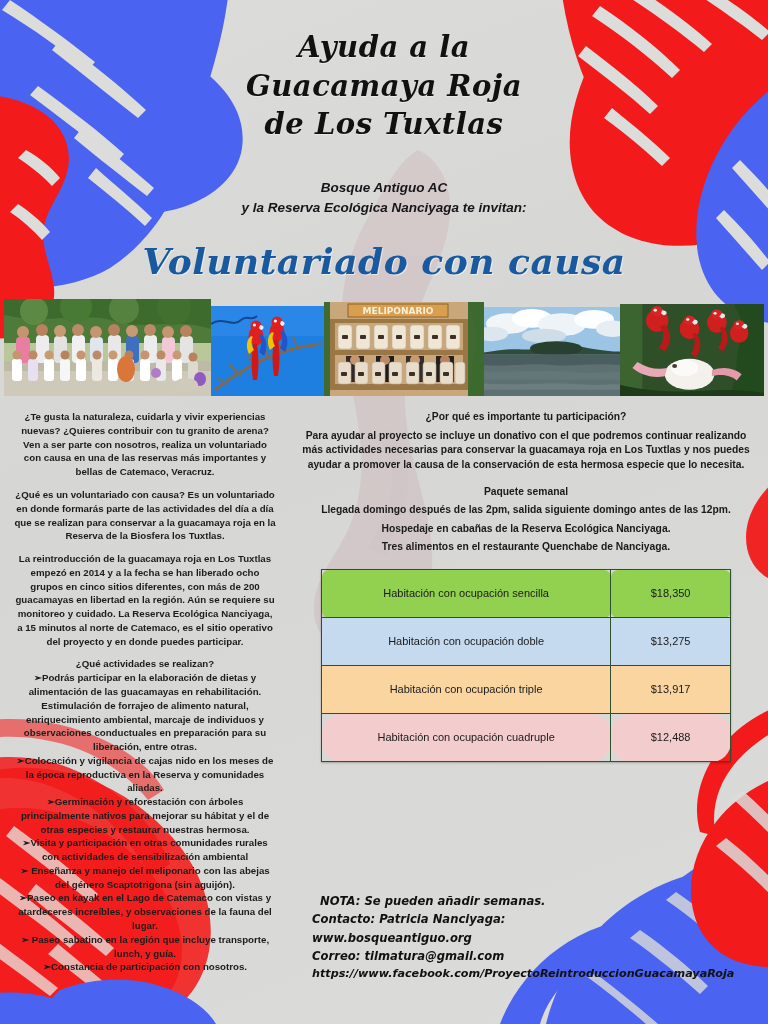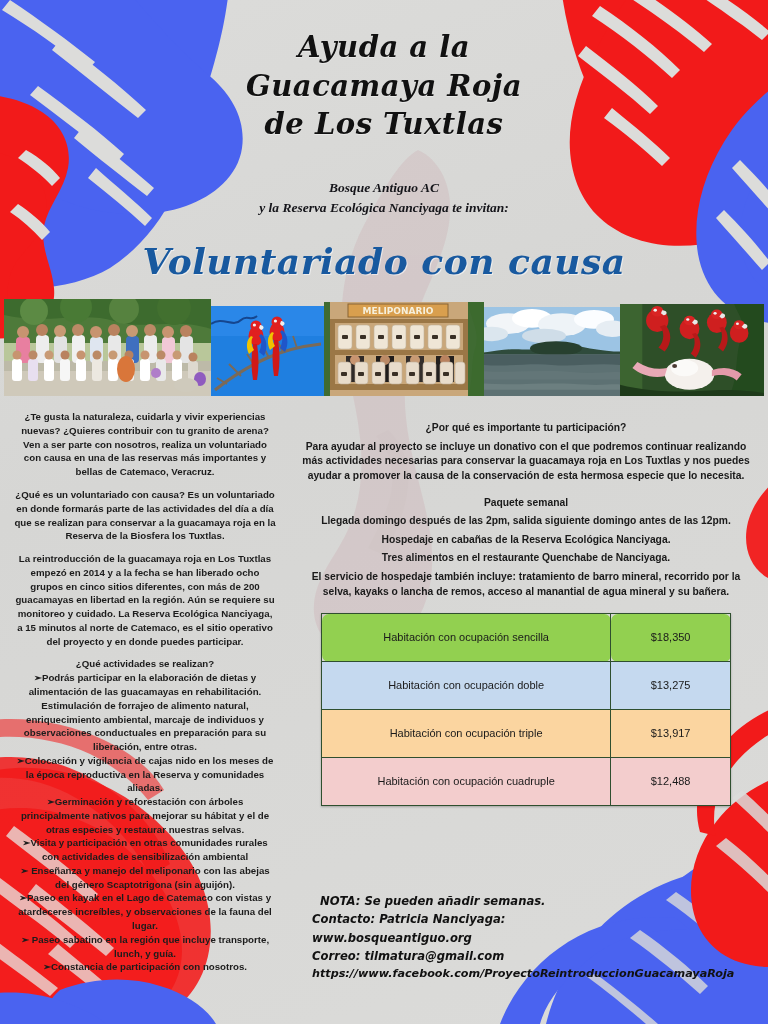--- a/index.html
+++ b/index.html
@@ -41,21 +41,21 @@
     font-size: 29px;
     line-height: 1.33;
     color: #111;
     letter-spacing: .5px;
     text-shadow: 0 1px 0 rgba(255,255,255,.4);
   }
   .main-title span { display:block; }
 
   .org-line {
     margin-top: 34px;
-    font-family: Liberation Serif, serif;
+    font-family: Liberation Sans, sans-serif;
     font-style: italic;
     font-weight: bold;
     font-size: 13.5px;
     line-height: 1.5;
     color: #15151a;
   }
   .org-line span { display:block; }
 
   .slogan {
     margin-top: 22px;
@@ -110,21 +110,20 @@
   .col-left .bullet { display:block; text-indent: 0; }
 
   .col-right {
     flex: 1;
     padding-left: 22px;
     text-align: center;
     font-size: 10.3px;
     line-height: 1.42;
     font-weight: bold;
     color: #1a1a1a;
-    margin-top: 11px;
   }
   .col-right p { margin-bottom: 12px; }
   .col-right p.nospace { margin-bottom: 4px; }
 
   
   .price-table {
     margin: 14px auto 0 auto;
     width: 410px;
     border-collapse: collapse;
     font-weight: normal;
@@ -137,21 +136,21 @@
     height: 48px;
     text-align: center;
     vertical-align: middle;
     padding: 2px 6px;
   }
   .price-table td.label { width: 290px; }
   .price-table td.price { width: 120px; }
   .row-green td { background: #92d050; border-radius: 7px; }
   .row-blue  td { background: #c5d9ef; }
   .row-orange td { background: #fbd5a0; }
-  .row-pink  td { background: #f3cdcd; }
+  .row-pink  td { background: #f3cdcd; border-radius: 20px; }
 
   
   .footer {
     position: absolute;
     z-index: 4;
     left: 312px;
     top: 892px;
     width: 460px;
     font-family: "DejaVu Sans", sans-serif;
     font-style: italic;
@@ -565,21 +564,21 @@
       <p>¿Qué es un voluntariado con causa? Es un voluntariado en donde formarás parte de las actividades del día a día que se realizan para conservar a la guacamaya roja en la Reserva de la Biosfera los Tuxtlas.</p>
       <p>La reintroducción de la guacamaya roja en Los Tuxtlas empezó en 2014 y a la fecha se han liberado ocho grupos en cinco sitios diferentes, con más de 200 guacamayas en libertad en la región. Aún se requiere su monitoreo y cuidado. La Reserva Ecológica Nanciyaga, a 15 minutos al norte de Catemaco, es el sitio operativo del proyecto y en donde puedes participar.</p>
       <p class="tight">¿Qué actividades se realizan?</p>
       <p class="tight">
           <span class="bullet">➢Podrás participar en la elaboración de dietas y alimentación de las guacamayas en rehabilitación. Estimulación de forrajeo de alimento natural, enriquecimiento ambiental, marcaje de individuos y observaciones conductuales en preparación para su liberación, entre otras.</span>
         </p>
       <p class="tight">
           <span class="bullet">➢Colocación y vigilancia de cajas nido en los meses de la época reproductiva en la Reserva y comunidades aliadas.</span>
         </p>
       <p class="tight">
-          <span class="bullet">➢Germinación y reforestación con árboles principalmente nativos para mejorar su hábitat y el de otras especies y restaurar nuestras selvas.</span>
+          <span class="bullet">➢Germinación y reforestación con árboles principalmente nativos para mejorar su hábitat y el de otras especies y restaurar nuestras hermosa.</span>
         </p>
       <p class="tight">
           <span class="bullet">➢Visita y participación en otras comunidades rurales con actividades de sensibilización ambiental</span>
         </p>
       <p class="tight">
           <span class="bullet">➢ Enseñanza y manejo del meliponario con las abejas del género Scaptotrigona (sin aguijón).</span>
         </p>
       <p class="tight">
           <span class="bullet">➢Paseo en kayak en el Lago de Catemaco con vistas y atardeceres increíbles, y observaciones de la fauna del lugar.</span>
         </p>
@@ -591,21 +590,20 @@
         </p>
     </div>
 
     <div class="col-right">
       <p class="nospace">¿Por qué es importante tu participación?</p>
       <p>Para ayudar al proyecto se incluye un donativo con el que podremos continuar realizando más actividades necesarias para conservar la guacamaya roja en Los Tuxtlas y nos puedes ayudar a promover la causa de la conservación de esta hermosa especie que lo necesita.</p>
       <p class="nospace">Paquete semanal</p>
       <p class="nospace">Llegada domingo después de las 2pm, salida siguiente domingo antes de las 12pm.</p>
       <p class="nospace">Hospedaje en cabañas de la Reserva Ecológica Nanciyaga.</p>
       <p class="nospace">Tres alimentos en el restaurante Quenchabe de Nanciyaga.</p>
-      <p class="nospace">El servicio de hospedaje también incluye: tratamiento de barro mineral, recorrido por la selva, kayaks o lancha de remos, acceso al manantial de agua mineral y su bañera.</p>
 
       <table class="price-table">
         <tbody>
           <tr class="row-green">
             <td class="label">Habitación con ocupación sencilla</td>
             <td class="price">$18,350</td>
           </tr>
           <tr class="row-blue">
             <td class="label">Habitación con ocupación doble</td>
             <td class="price">$13,275</td>

